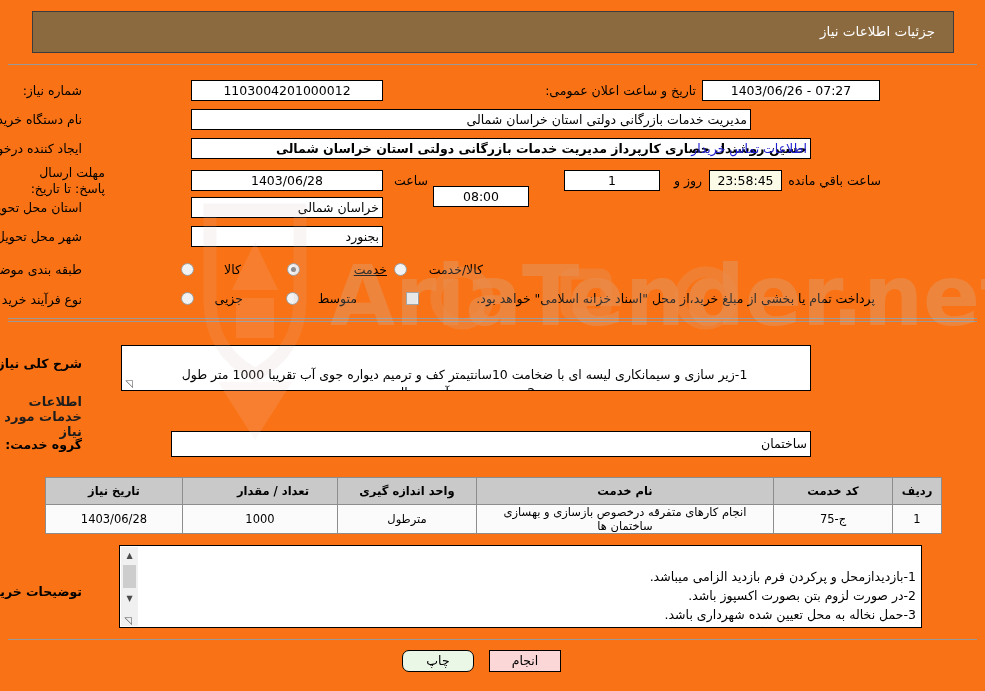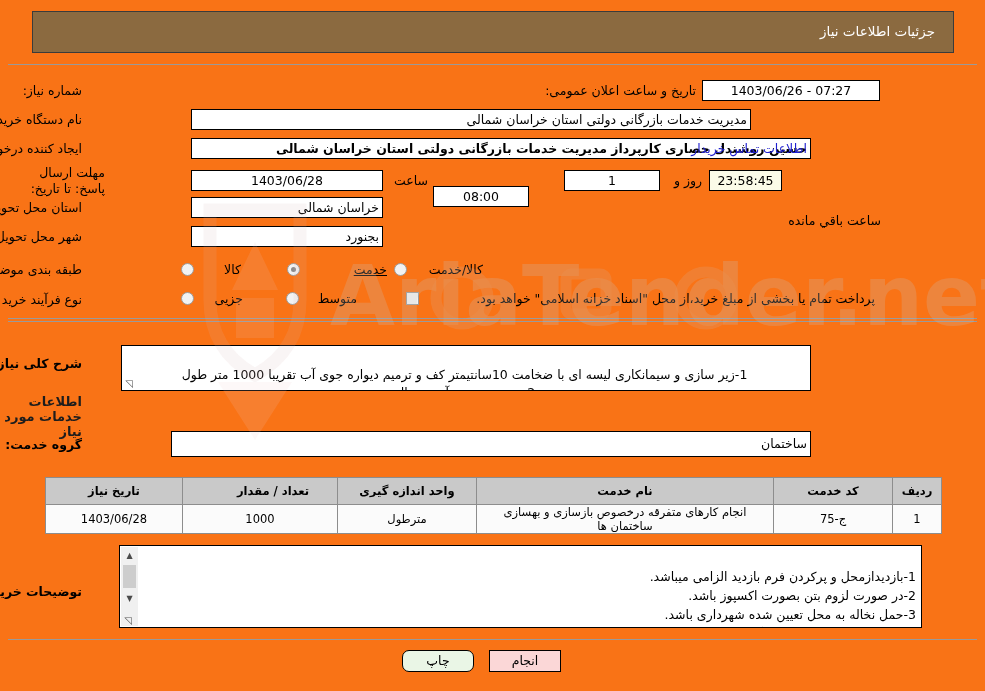--- a/index.html
+++ b/index.html
@@ -238,39 +238,40 @@
     <g opacity="0.5" stroke="#c8c8c8" stroke-width="11" fill="none">
       <circle cx="462" cy="148" r="26"></circle>
       <circle cx="706" cy="148" r="26"></circle>
       <rect x="566" y="124" width="40" height="40" rx="6"></rect>
     </g>
   </svg>
 
   <div class="panel" id="panel-top"></div>
 
   <div class="lbl" style="right:903px; top:83px;">شماره نیاز:</div>
+  <div class="fld" style="right:602px; top:80px; width:192px;">1103004201000012</div>
 
   <div class="lbl" style="right:289px; top:83px;">تاریخ و ساعت اعلان عمومی:</div>
   <div class="fld" style="right:105px; top:80px; width:178px;">07:27 - 1403/06/26</div>
 
   <div class="lbl" style="right:903px; top:112px;">نام دستگاه خریدار:</div>
   <div class="fld rtl-right" style="right:234px; top:109px; width:560px;">مدیریت خدمات بازرگانی دولتی استان خراسان شمالی</div>
 
   <div class="lbl" style="right:903px; top:141px;">ایجاد کننده درخواست:</div>
   <div class="fld rtl-right" style="right:174px; top:138px; width:620px;font-weight:bold;">حسین روشندل حصاری کارپرداز مدیریت خدمات بازرگانی دولتی استان خراسان شمالی</div>
   <div class="link" style="right:178px; top:141px;">اطلاعات تماس خریدار</div>
 
   <div class="lbl" style="right:903px; top:165px; width:80px; right:880px; text-align:right; line-height:16px; white-space:normal;">مهلت ارسال پاسخ: تا تاریخ:</div>
   <div class="fld" style="right:602px; top:170px; width:192px;">1403/06/28</div>
   <div class="lbl" style="right:557px; top:173px;">ساعت</div>
   <div class="fld" style="right:456px; top:186px; width:96px;">08:00</div>
   <div class="fld" style="right:325px; top:170px; width:96px;">1</div>
   <div class="lbl" style="right:283px; top:173px;">روز و</div>
   <div class="fld cream" style="right:203px; top:170px; width:73px;">23:58:45</div>
-  <div class="lbl" style="right:104px; top:173px;margin-top:40px;">ساعت باقي مانده</div>
+  <div class="lbl" style="right:104px; top:173px;">ساعت باقي مانده</div>
 
   <div class="lbl" style="right:903px; top:200px;">استان محل تحویل:</div>
   <div class="fld rtl-right" style="right:602px; top:197px; width:192px;">خراسان شمالی</div>
 
   <div class="lbl" style="right:903px; top:229px;">شهر محل تحویل:</div>
   <div class="fld rtl-right" style="right:602px; top:226px; width:192px;">بجنورد</div>
 
   <div class="lbl" style="right:903px; top:262px;">طبقه بندی موضوعی:</div>
   <div class="radio" style="right:791px; top:263px;"></div>
   <div class="lbl" style="right:744px; top:262px;">کالا</div>

